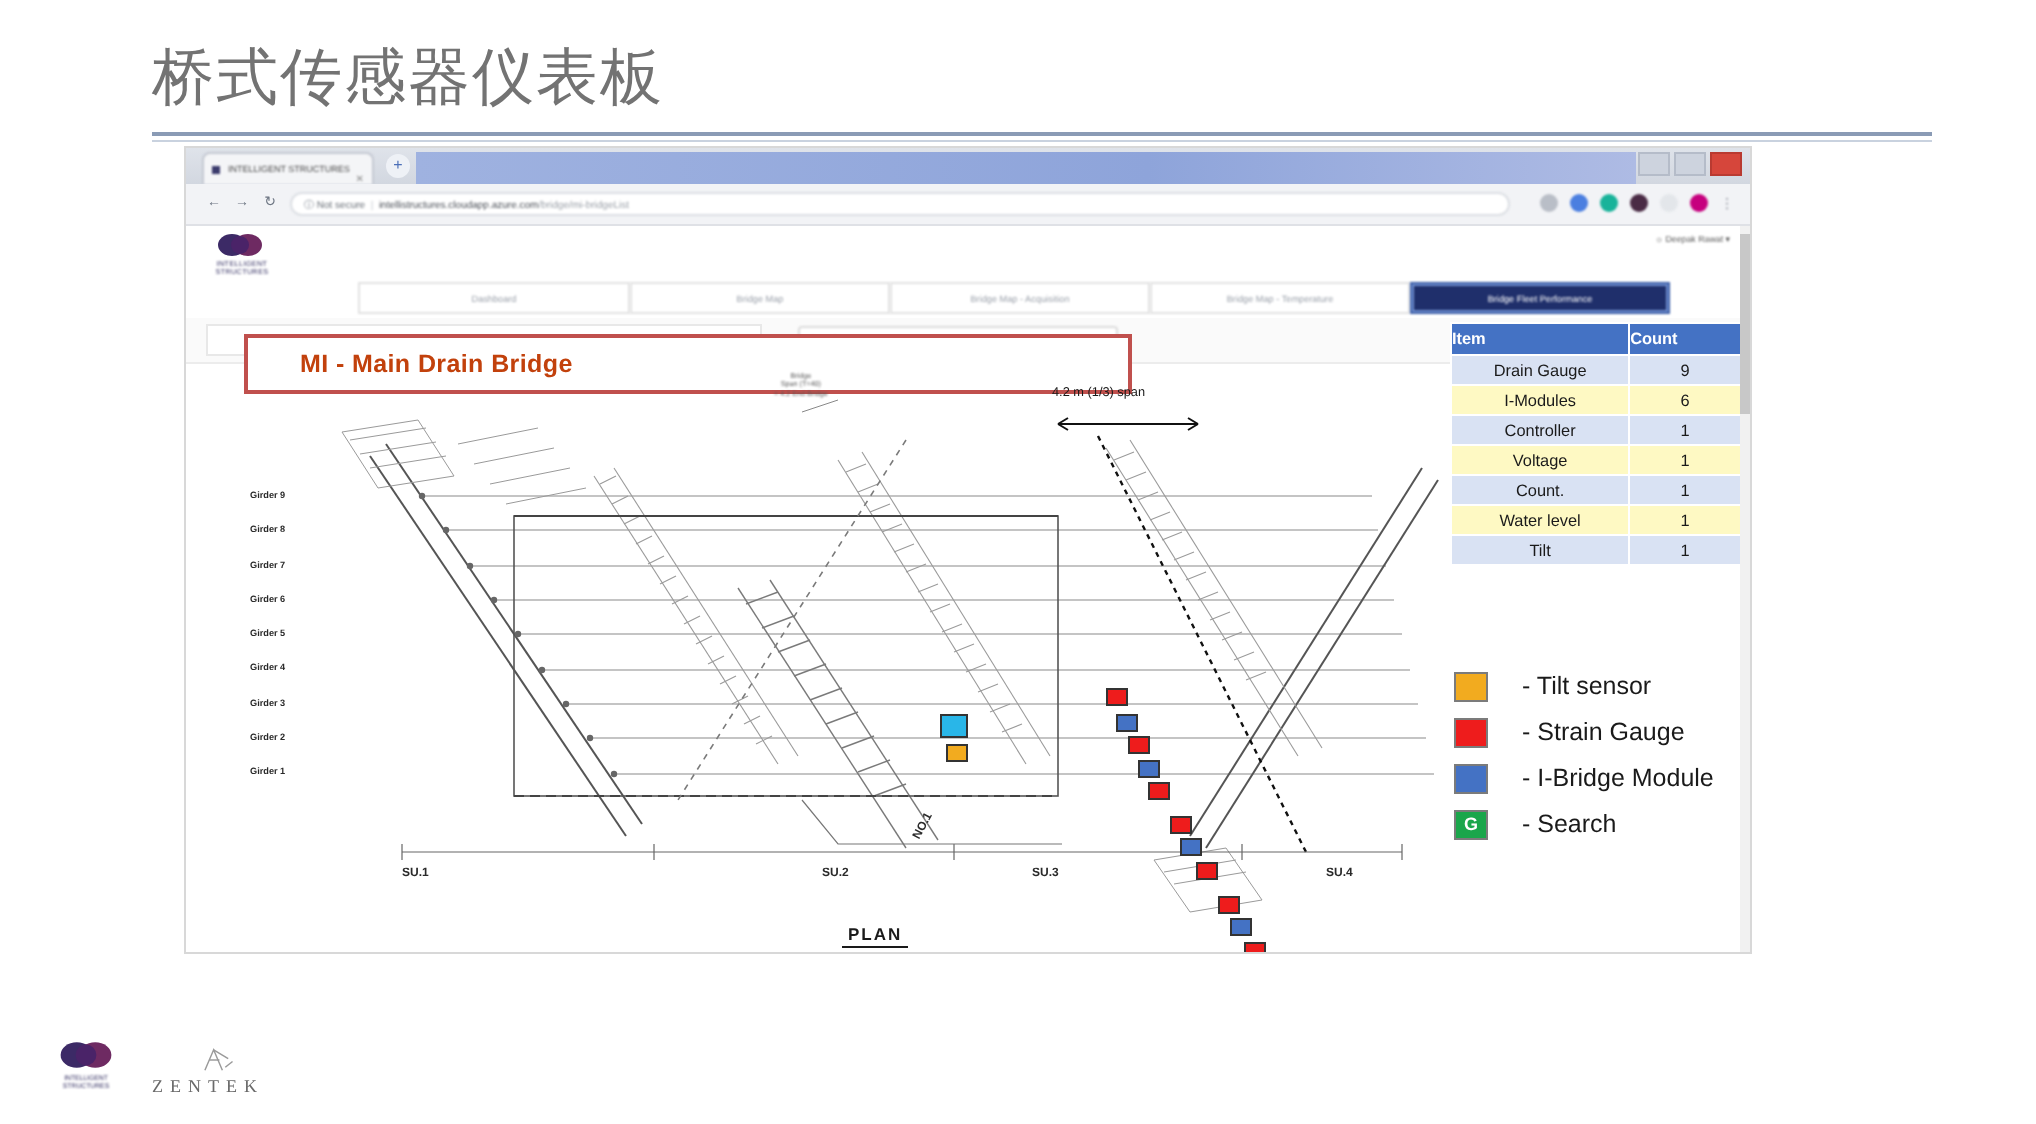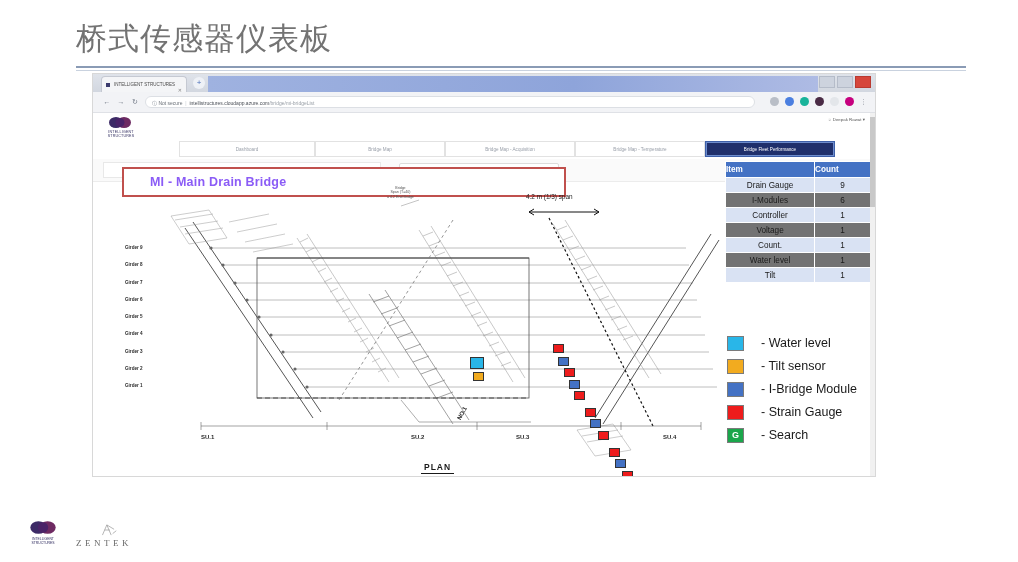--- a/index.html
+++ b/index.html
@@ -165,21 +165,21 @@
   }
 
   
   #bridge-banner {
     position: absolute; left: 29px; top: 93px; width: 444px; height: 30px;
     border: 2px solid #c0504d; box-sizing: border-box; display: flex;
     background: #ffffff;
   }
   #bridge-name {
     flex: 1; display: flex; align-items: center; padding-left: 26px;
-    font-size: 12.5px; font-weight: bold; color: #8b5cf6; letter-spacing: .2px;
+    font-size: 12.5px; font-weight: bold; color: #c2410c; letter-spacing: .2px;
   }
   #instr-layout-btn {
     width: 166px; background: #4472c4; color: #ffffff;
     display: flex; align-items: center; justify-content: center;
     font-size: 8.5px; font-weight: bold; letter-spacing: .2px;
     border: 1px solid #2f5597; box-sizing: border-box;
   }
 
   
   #count-table {
@@ -188,21 +188,21 @@
   }
   #count-table th {
     background: #4472c4; color: #ffffff; font-weight: bold;
     border: 1px solid #ffffff; padding: 3px 0; text-align: left;
     font-size: 8.2px;
   }
   #count-table td {
     border: 1px solid #ffffff; padding: 2.5px 0; text-align: center;
   }
   #count-table tr.odd td { background: #d9e2f3; }
-  #count-table tr.even td { background: #737373; }
+  #count-table tr.even td { background: #fef9c3; }
   #count-table td.item-cell { width: 90px; }
   #count-table td.count-cell { width: 56px; }
 
   
   #legend {
     position: absolute; left: 634px; top: 258px;
   }
   .legend-row {
     display: flex; align-items: center; height: 22px; margin-bottom: 1px;
   }
@@ -385,34 +385,30 @@
       </tr>
       <tr class="odd">
         <td class="item-cell">Tilt</td>
         <td class="count-cell">1</td>
       </tr>
     </tbody>
   </table>
 
   <div id="legend">
     <div class="legend-row">
-      <span class="legend-swatch" style="background:#29b6e8"></span>
-      <span class="legend-label">- Water level</span>
-    </div>
-    <div class="legend-row">
       <span class="legend-swatch" style="background:#f2ab1f"></span>
       <span class="legend-label">- Tilt sensor</span>
+    </div>
+    <div class="legend-row">
+      <span class="legend-swatch" style="background:#ee1c1c"></span>
+      <span class="legend-label">- Strain Gauge</span>
     </div>
     <div class="legend-row">
       <span class="legend-swatch" style="background:#4472c4"></span>
       <span class="legend-label">- I-Bridge Module</span>
-    </div>
-    <div class="legend-row">
-      <span class="legend-swatch" style="background:#ee1c1c"></span>
-      <span class="legend-label">- Strain Gauge</span>
     </div>
     <div class="legend-row">
       <span class="legend-swatch" style="background:#1aa64b">
         <span class="gw-letter">G</span>
       </span>
       <span class="legend-label">- Search</span>
     </div>
   </div>
 
   <div id="drawing">

